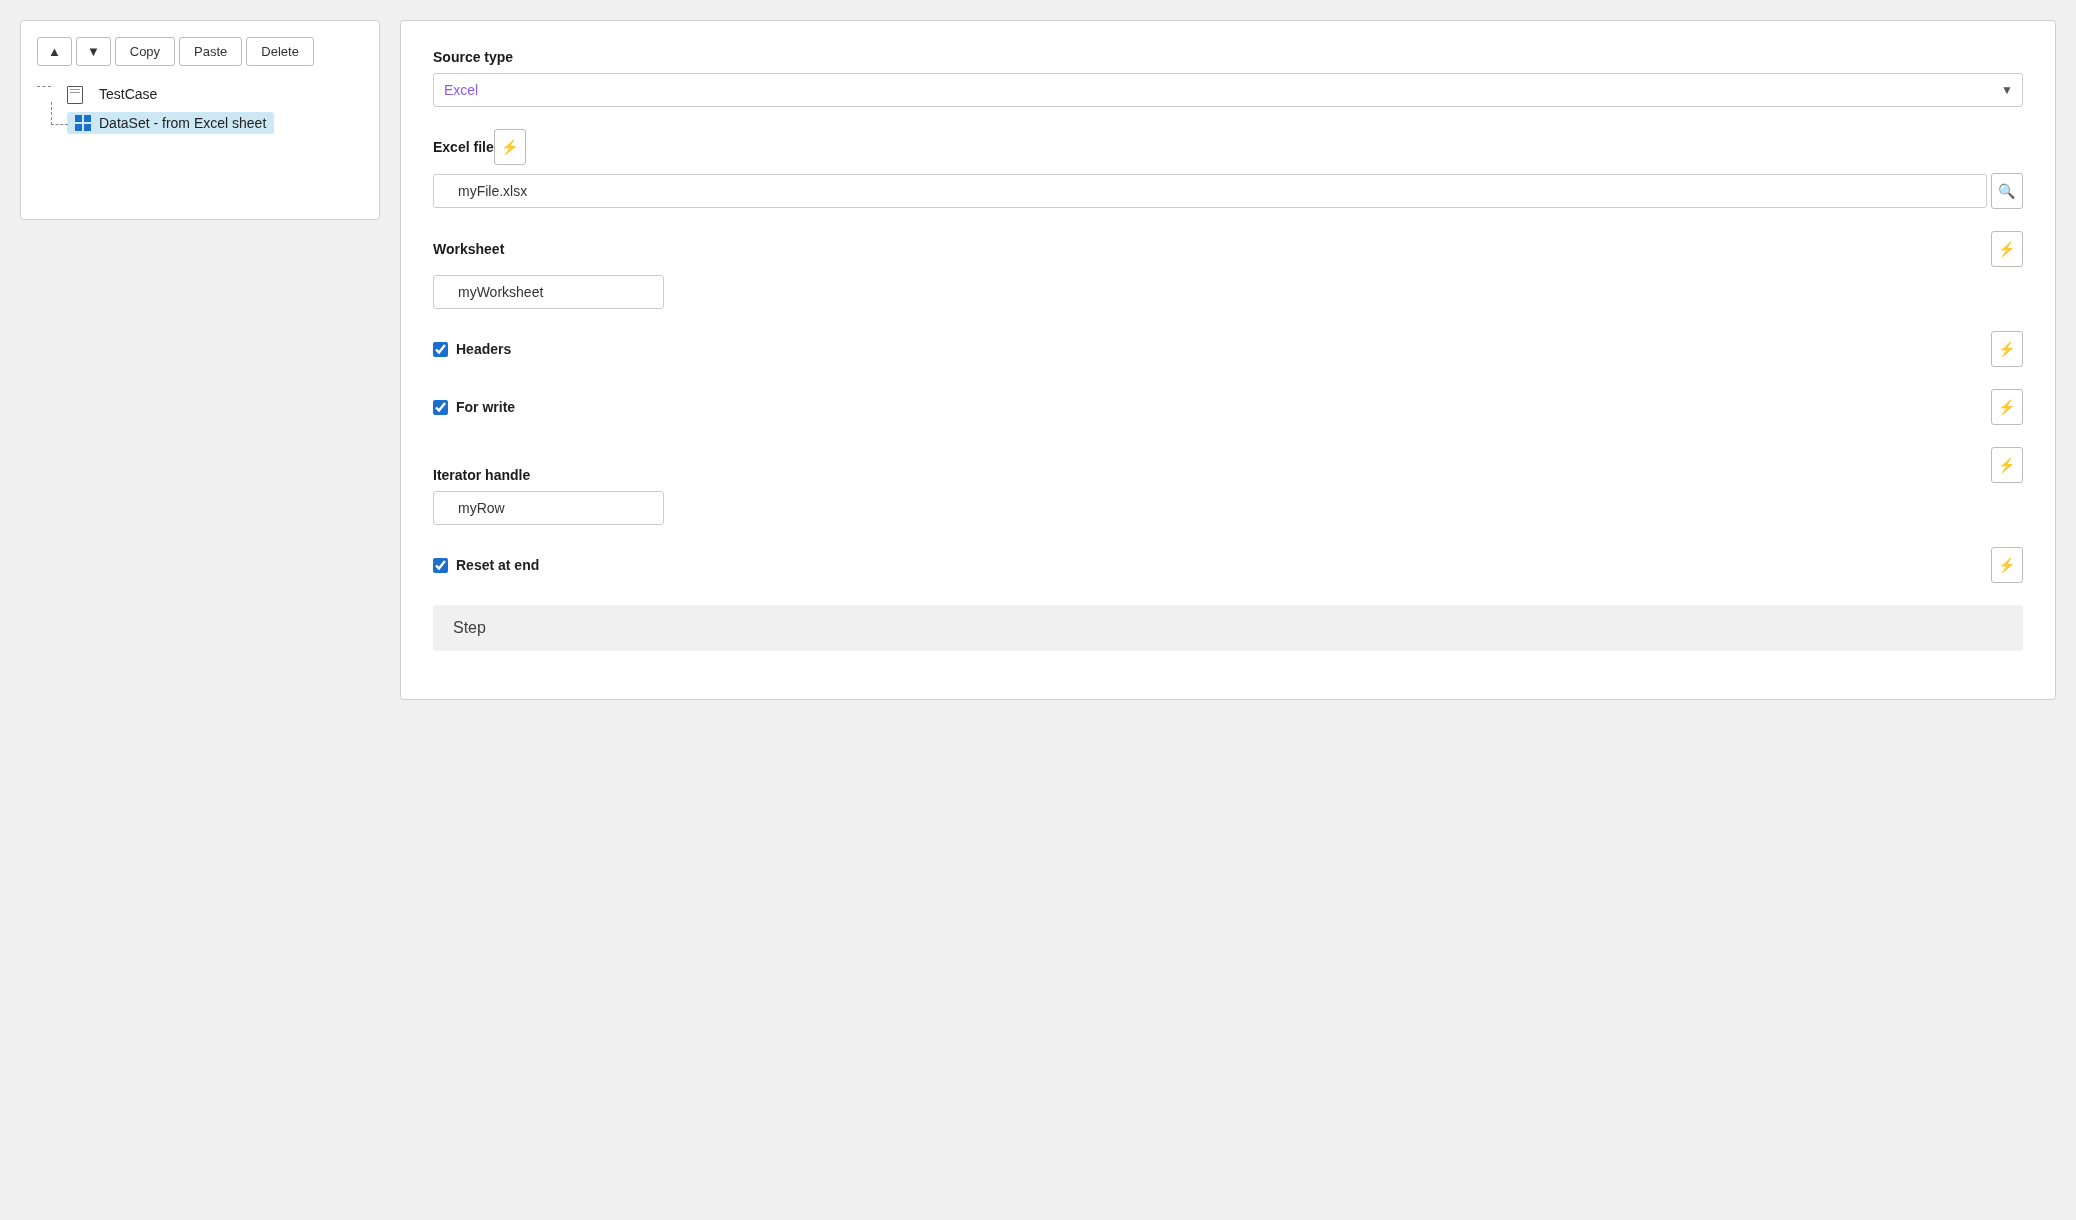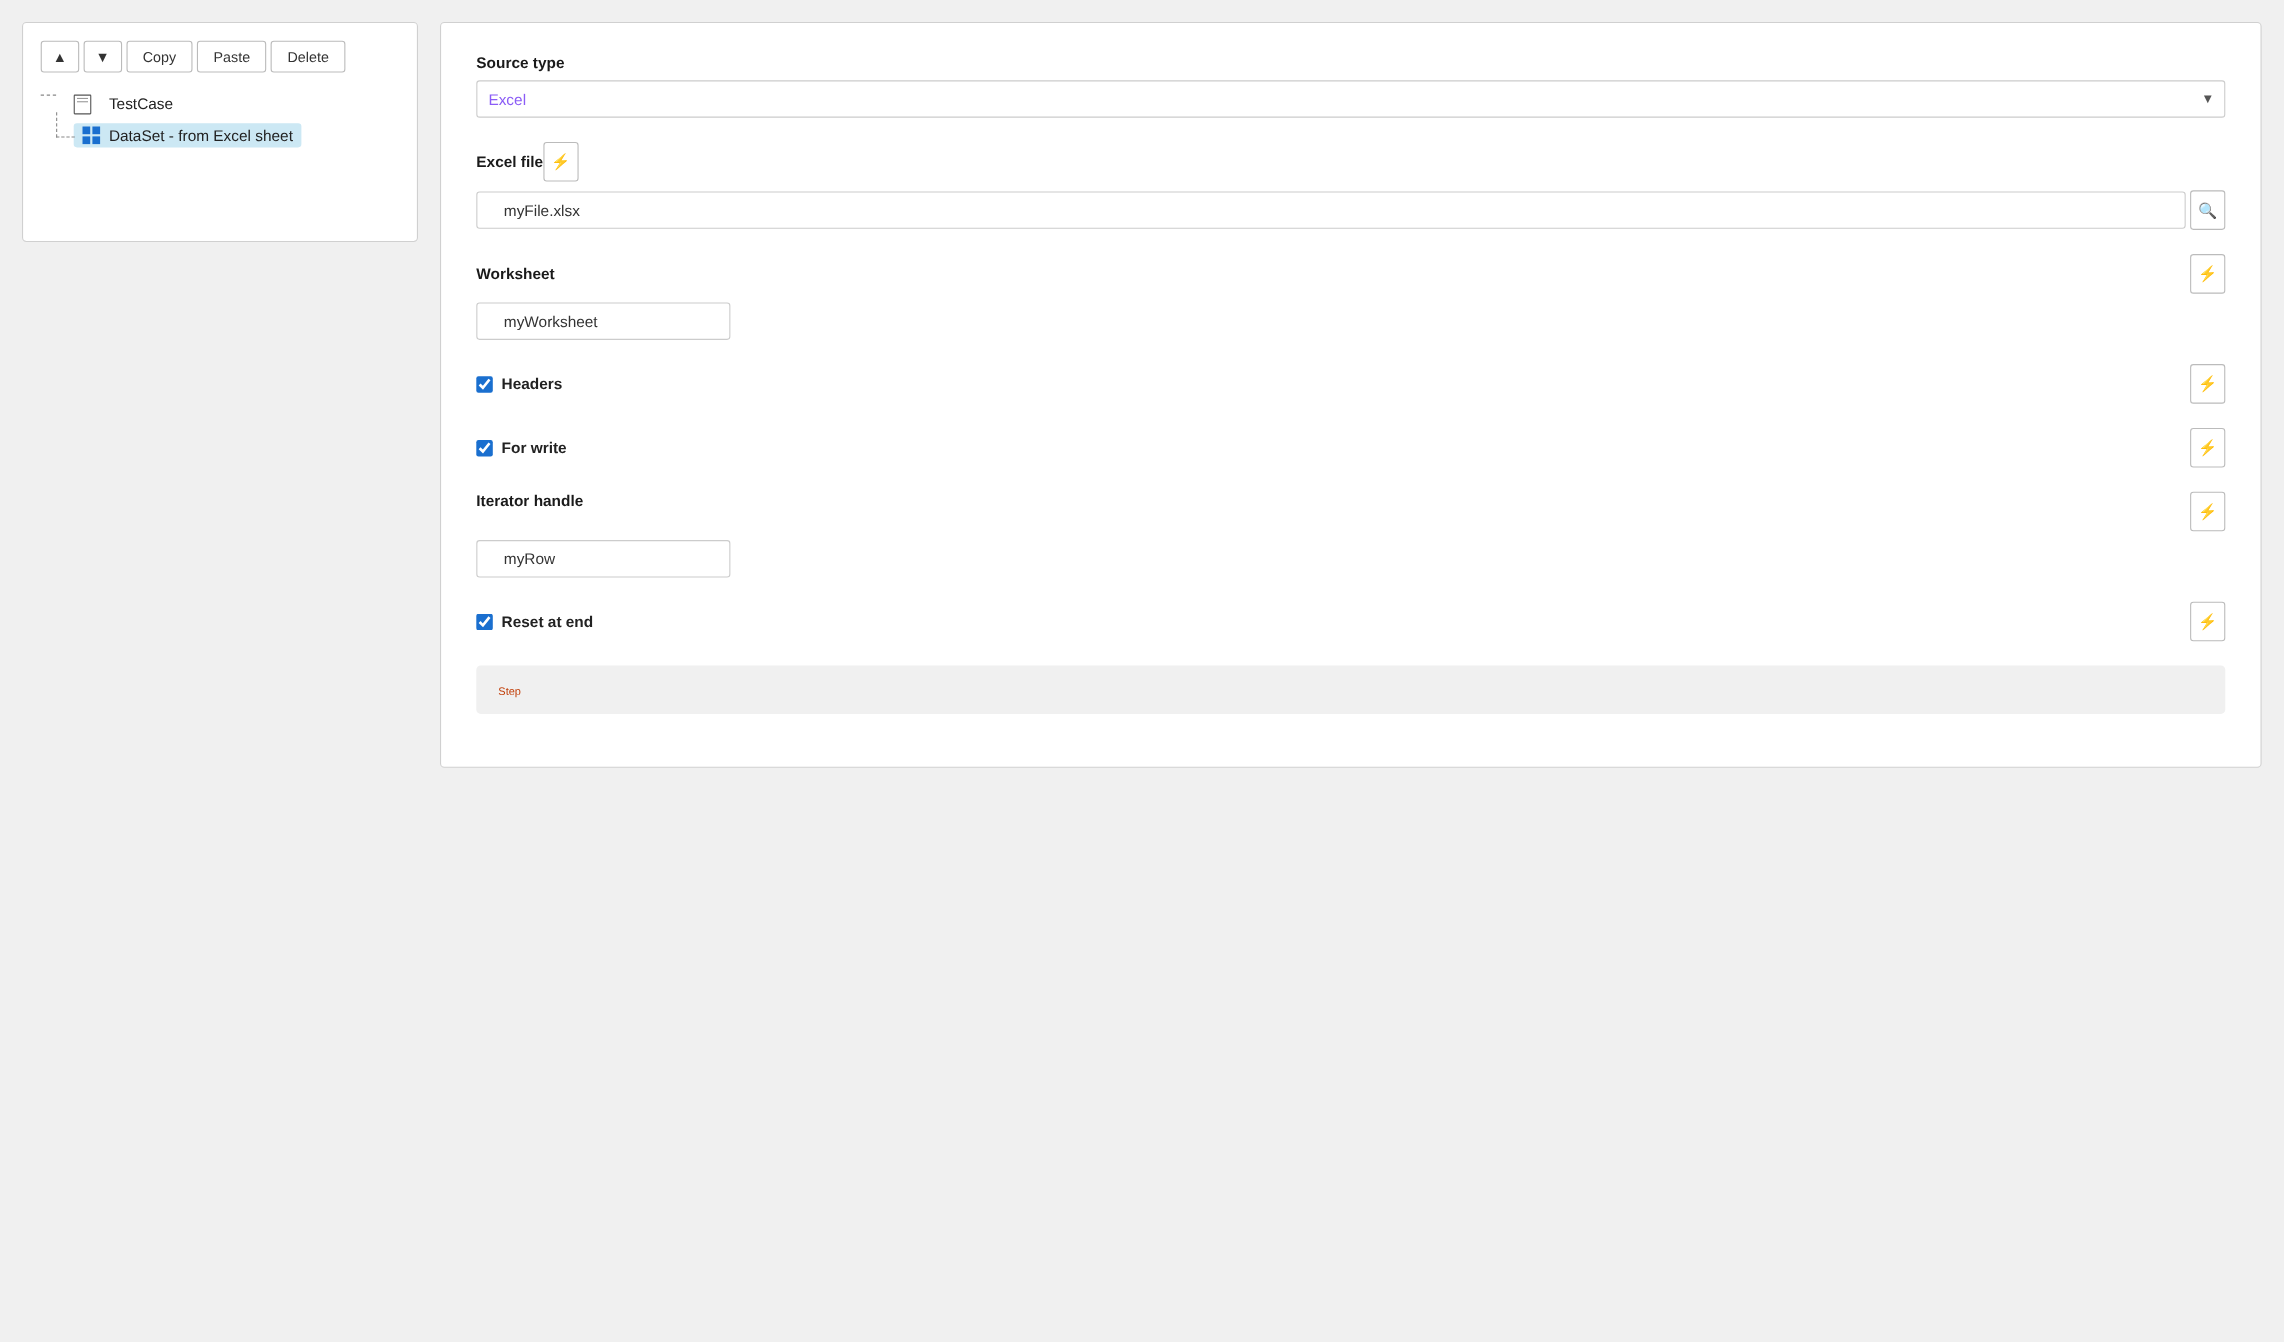--- a/index.html
+++ b/index.html
@@ -245,22 +245,22 @@
     }
 
     .step-section {
       background: #f0f0f0;
       border-radius: 4px;
       padding: 14px 20px;
       margin-bottom: 16px;
     }
 
     .step-link {
-      color: #c2410c;
-      font-size: 10px;
+      color: #404040;
+      font-size: 16px;
       cursor: pointer;
       text-decoration: none;
     }
 
     .dataset-label {
       color: #888;
       font-size: 13px;
       margin-top: 8px;
     }
   </style>
@@ -345,21 +345,21 @@
     <div class="checkbox-row">
       <label class="checkbox-label">
         <input type="checkbox" class="checkbox-input" checked="" style="">
         <span>For write</span>
       </label>
       <button class="bolt-btn">⚡</button>
     </div>
   </div>
 
   <div class="field-group">
-    <div style="display:flex; justify-content:space-between; align-items:flex-start; margin-bottom:8px;">
+    <div style="display:flex; justify-content:space-between; align-items:flex-end; margin-bottom:8px;">
       <span class="field-label" style="margin-bottom:0;">Iterator handle</span>
       <button class="bolt-btn">⚡</button>
     </div>
     <input type="text" class="input-text" value="myRow" style="">
   </div>
 
   <div class="field-group">
     <div class="checkbox-row">
       <label class="checkbox-label">
         <input type="checkbox" class="checkbox-input" checked="" style="">

